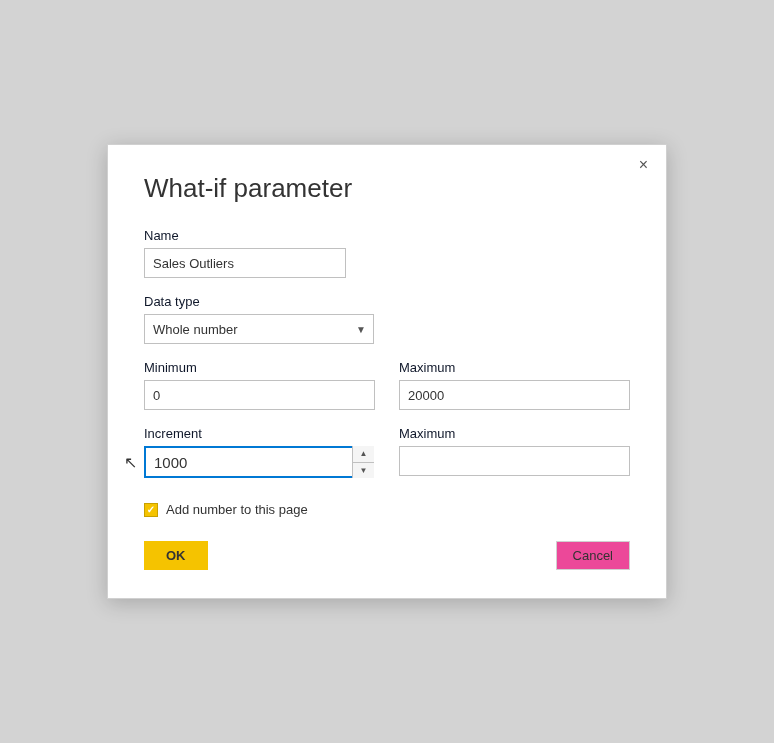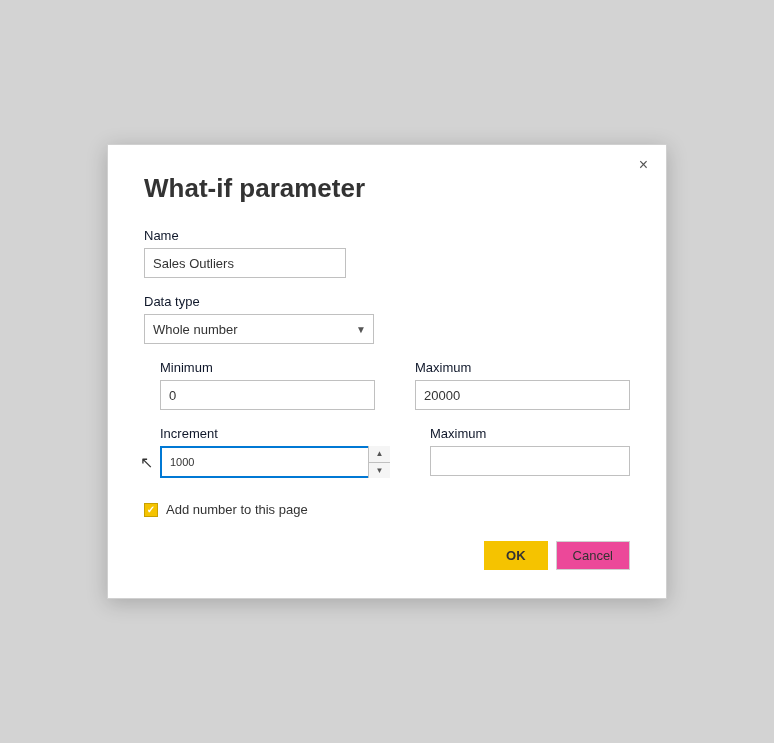--- a/index.html
+++ b/index.html
@@ -44,21 +44,21 @@
       color: #555;
       cursor: pointer;
       background: none;
       border: none;
       line-height: 1;
       padding: 2px 4px;
     }
 
     .dialog-title {
       font-size: 26px;
-      font-weight: 700;
+      font-weight: 400;
       color: #333;
       margin-bottom: 24px;
     }
 
     .form-group {
       margin-bottom: 16px;
     }
 
     .form-label {
       font-size: 13px;
@@ -106,21 +106,20 @@
       color: #555;
     }
 
     .two-col {
       display: flex;
       gap: 24px;
     }
 
     .col {
       flex: 1;
-      margin-left: 16px;
     }
 
     .form-input-name {
       width: 202px;
       height: 30px;
       border: 1px solid #c0c0c0;
       padding: 4px 8px;
       font-size: 13px;
       color: #333;
       outline: none;
@@ -129,21 +128,21 @@
     .increment-input-wrapper {
       position: relative;
       width: 230px;
     }
 
     .increment-input {
       width: 100%;
       height: 32px;
       border: 2px solid #0078d4;
       padding: 4px 28px 4px 8px;
-      font-size: 11px;
+      font-size: 15px;
       color: #333;
       outline: none;
     }
 
     .spinner-btns {
       position: absolute;
       right: 0;
       top: 0;
       bottom: 0;
       width: 22px;
@@ -197,21 +196,21 @@
       line-height: 1;
     }
 
     .checkbox-label {
       font-size: 13px;
       color: #333;
     }
 
     .dialog-footer {
       display: flex;
-      justify-content: flex-end;
+      justify-content: space-between;
       gap: 8px;
       margin-top: 8px;
     }
 
     .btn-ok {
       background: #f5c300;
       border: none;
       color: #333;
       font-size: 13px;
       font-weight: 600;

